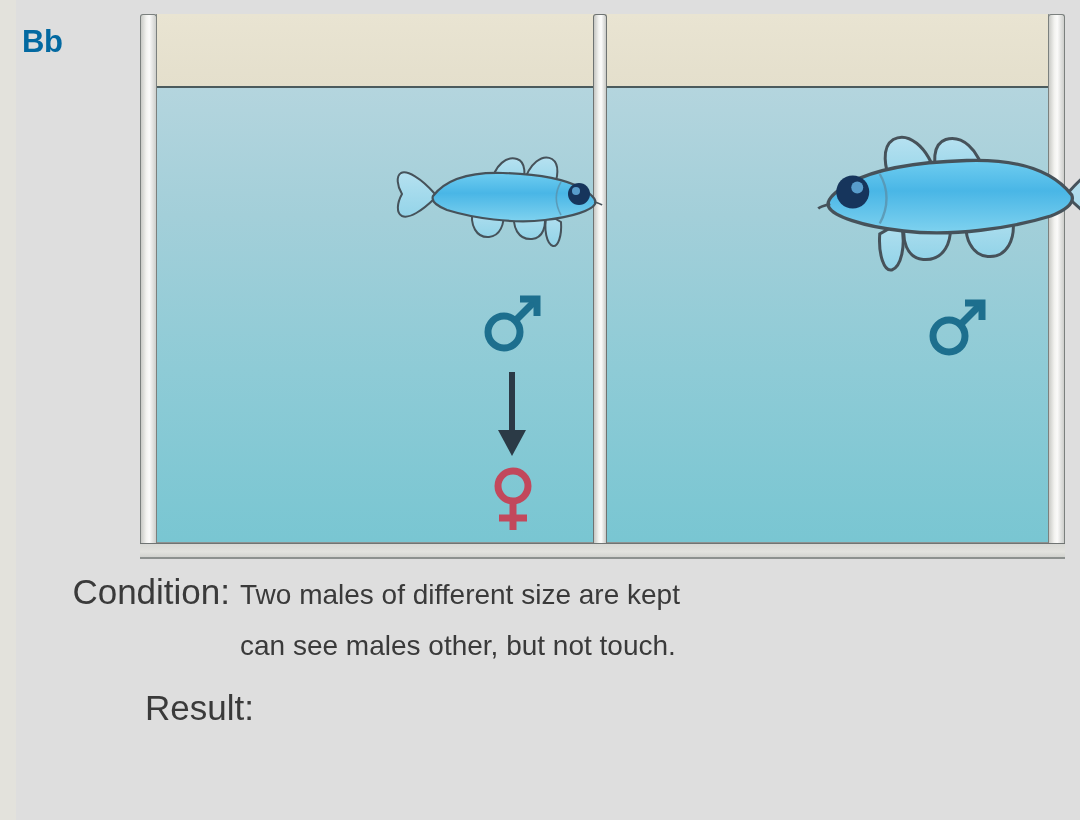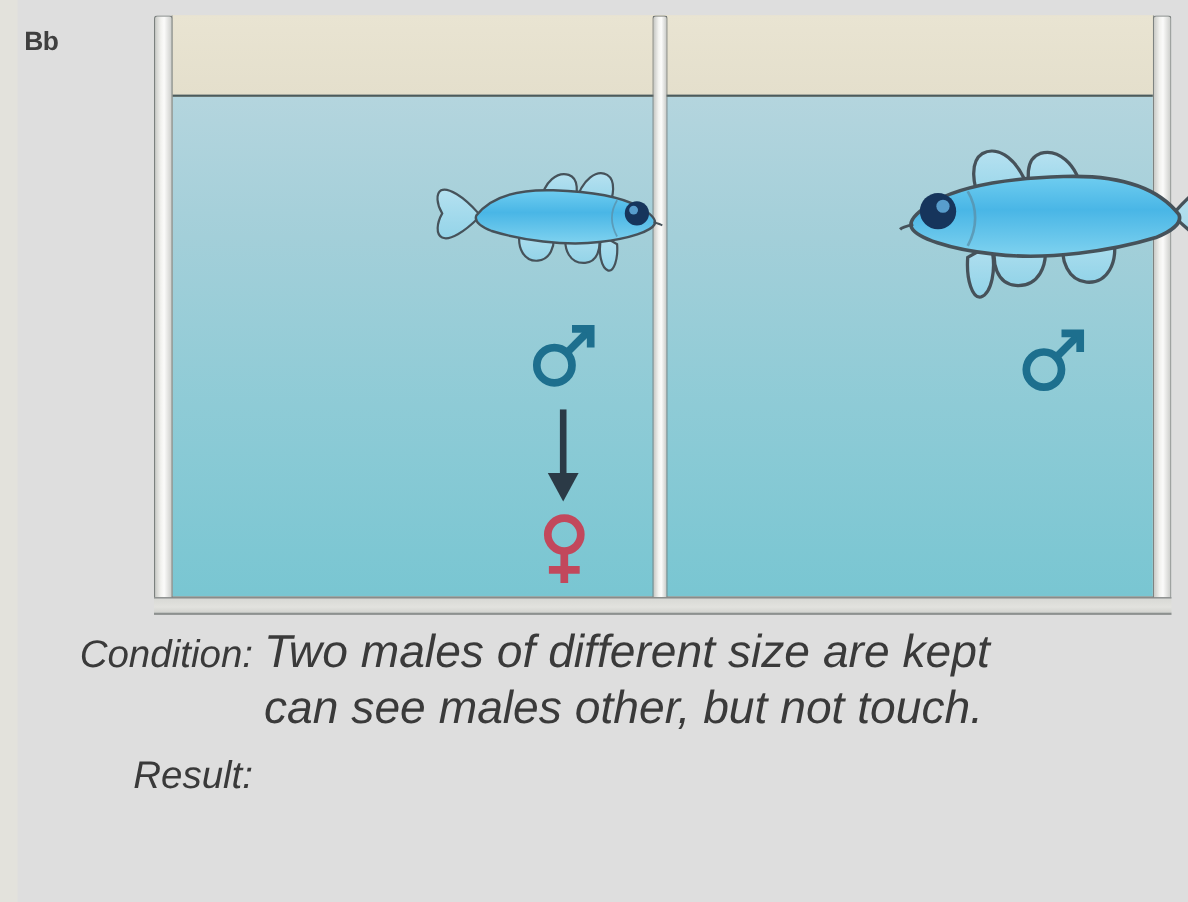--- a/index.html
+++ b/index.html
@@ -9,21 +9,21 @@
     font-family:"Liberation Sans", sans-serif;
     overflow:hidden;
     position:relative;
   }
   .edge-strip{
     position:absolute;left:0;top:0;width:16px;height:820px;
     background:#e3e2dc;
   }
   .panel-label{
     position:absolute;left:22px;top:24px;
-    font-size:24px;font-weight:bold;color:#404040;
+    font-size:31px;font-weight:bold;color:#0369a1;
     letter-spacing:-0.5px;
     font-family:"Liberation Sans", sans-serif;
   }
   
   .aquarium{
     position:absolute;left:140px;top:14px;
     width:925px;height:545px;
   }
   .tank-inner{
     position:absolute;left:16px;top:0;right:16px;bottom:16px;
@@ -76,36 +76,35 @@
   .sym svg{display:block;}
   .sym-male-left{left:340px;top:278px;}
   .sym-arrow{left:352px;top:358px;}
   .sym-female{left:344px;top:452px;}
   .sym-male-right{left:785px;top:282px;}
   
   .caption{
     position:absolute;left:0;top:566px;width:1080px;
     font-family:"Liberation Sans", sans-serif;
     color:#3a3a3a;
-    font-style:italic;
   }
   .cap-row{display:flex;align-items:baseline;}
   .cap-label{
     width:240px;text-align:right;
     font-size:35px;line-height:51px;
     white-space:nowrap;
     padding-right:10px;
     box-sizing:border-box;
   }
   .cap-body{
-    font-size:42px;line-height:51px;
+    font-size:28px;line-height:51px;
     width:560px;
   }
   .cap-body .ln{display:block;white-space:nowrap;}
-  .cap-result{margin-top:11px;}
+  .cap-result{margin-top:11px;margin-left:24px;}
 </style>
 </head>
 <body>
 
 <div class="edge-strip"></div>
 
 <div class="panel-label">Bb</div>
 
 <div class="aquarium">
 

